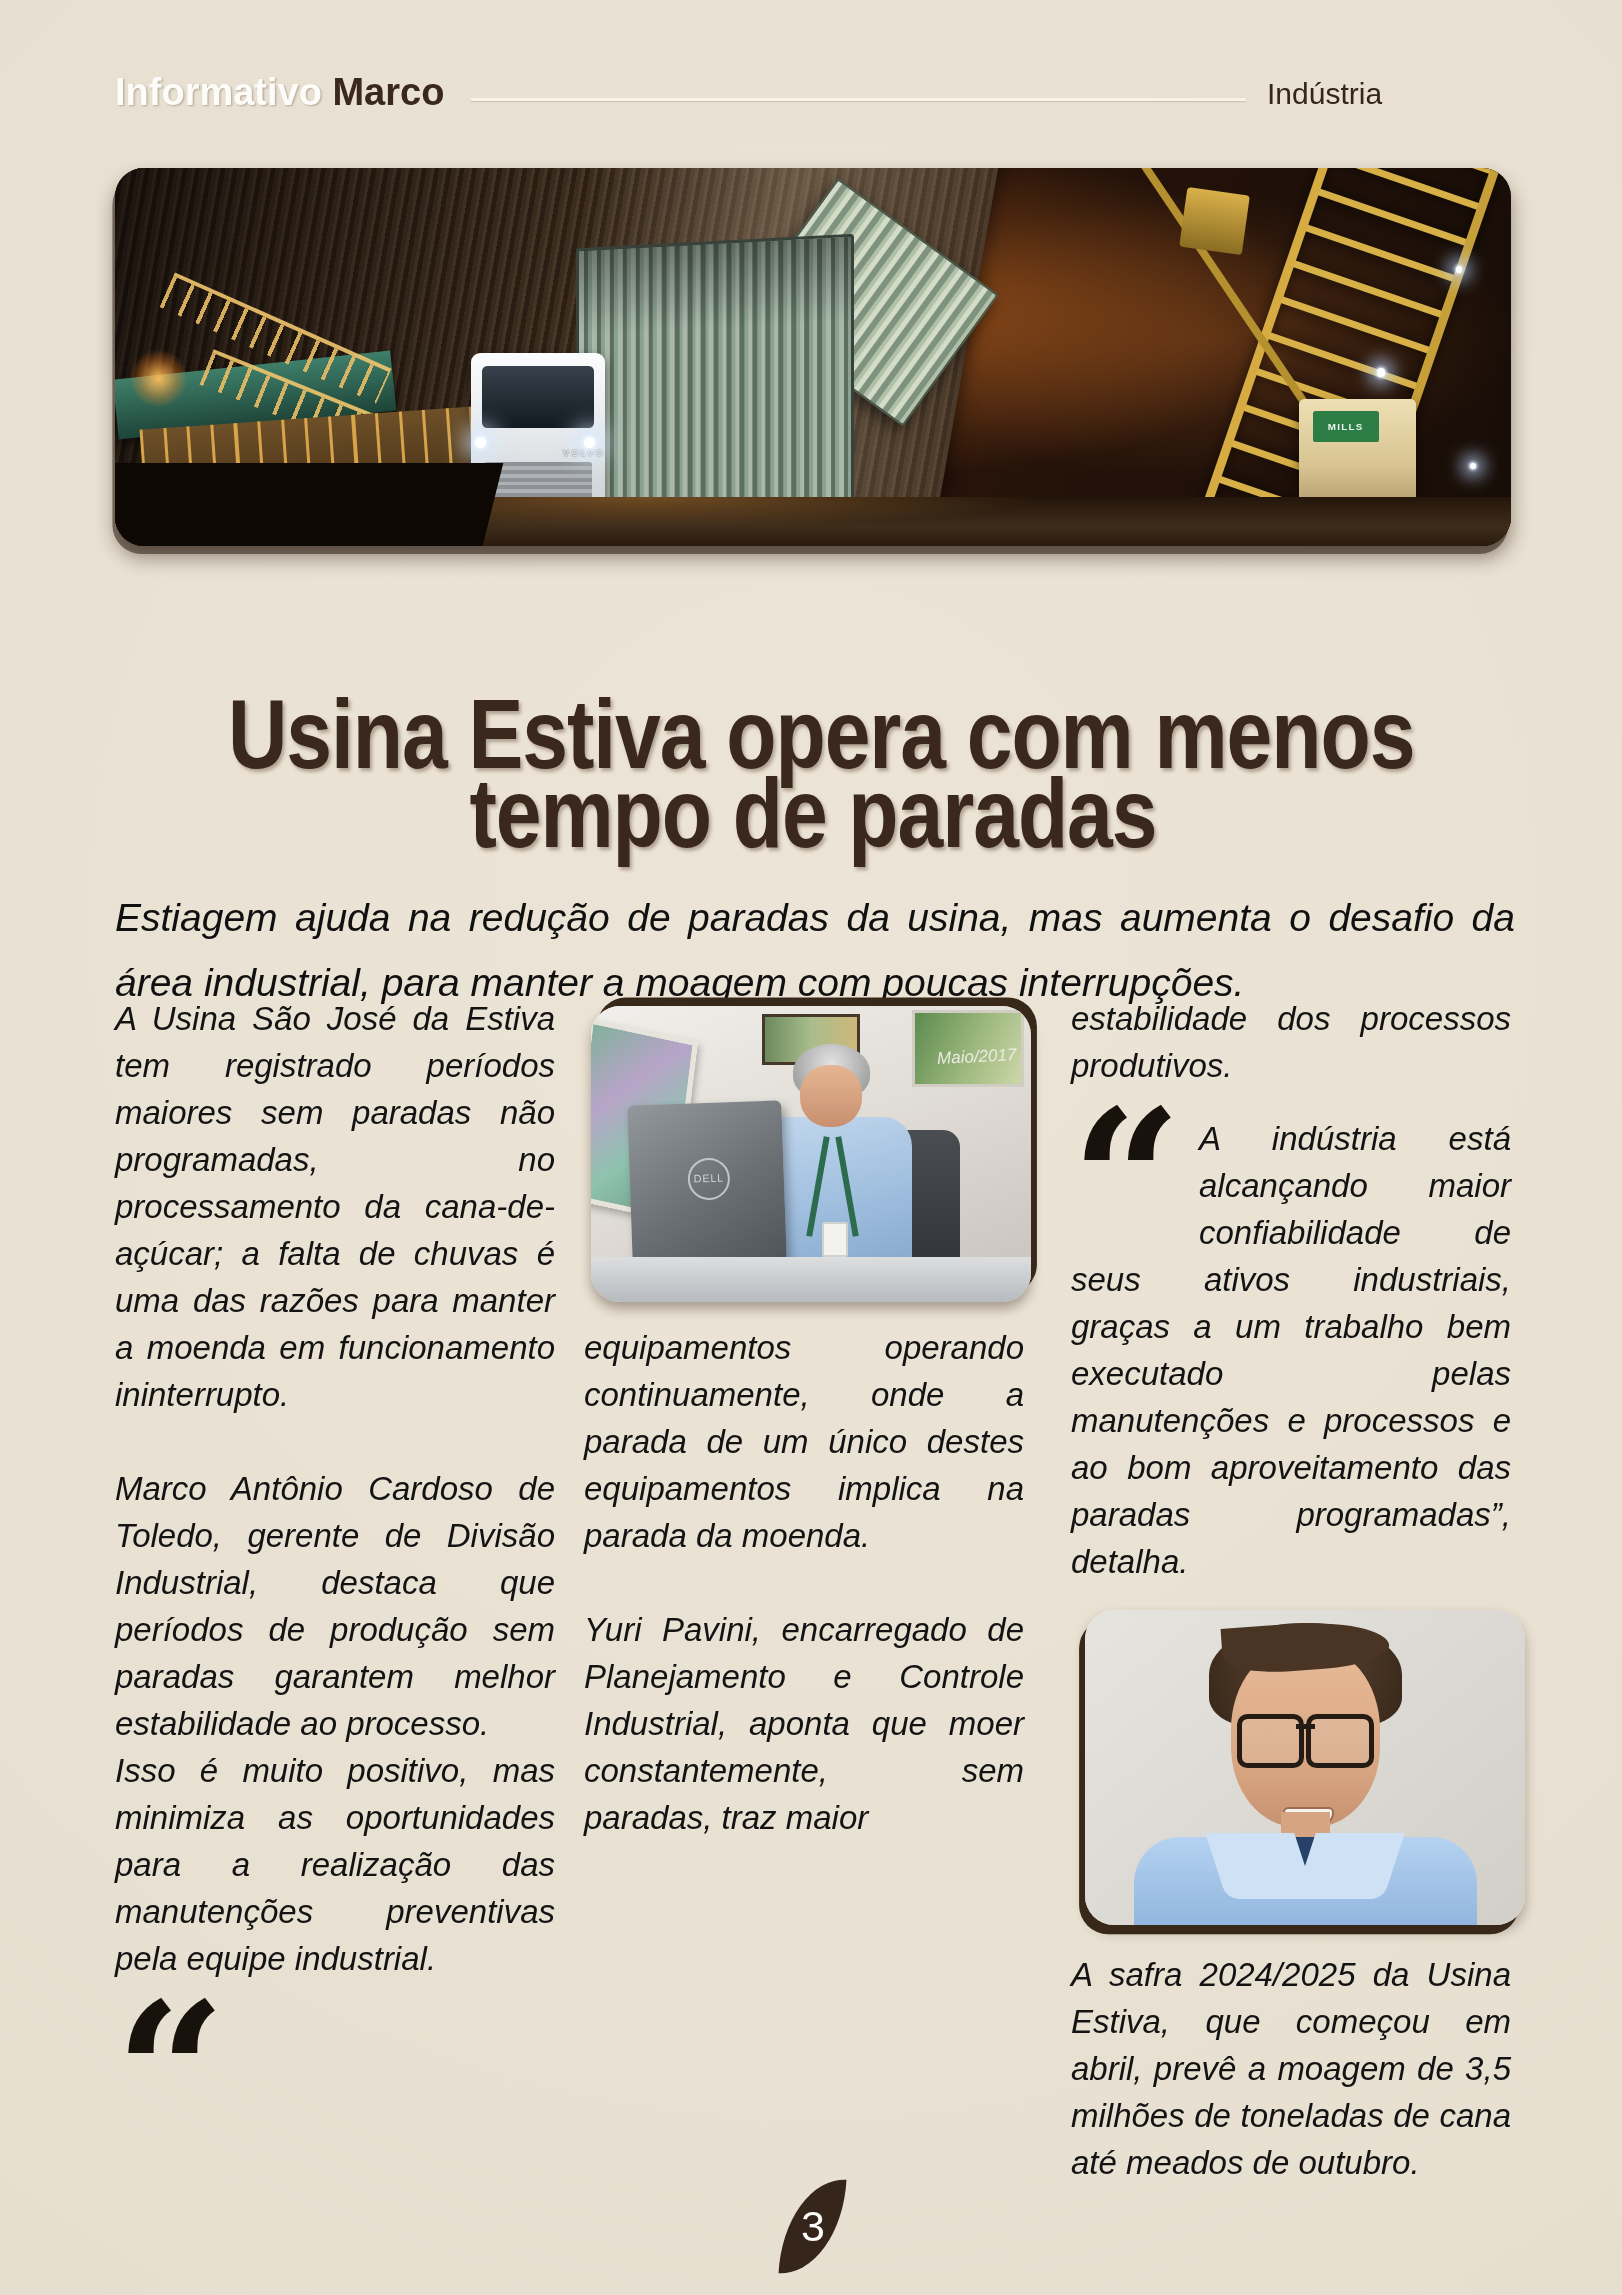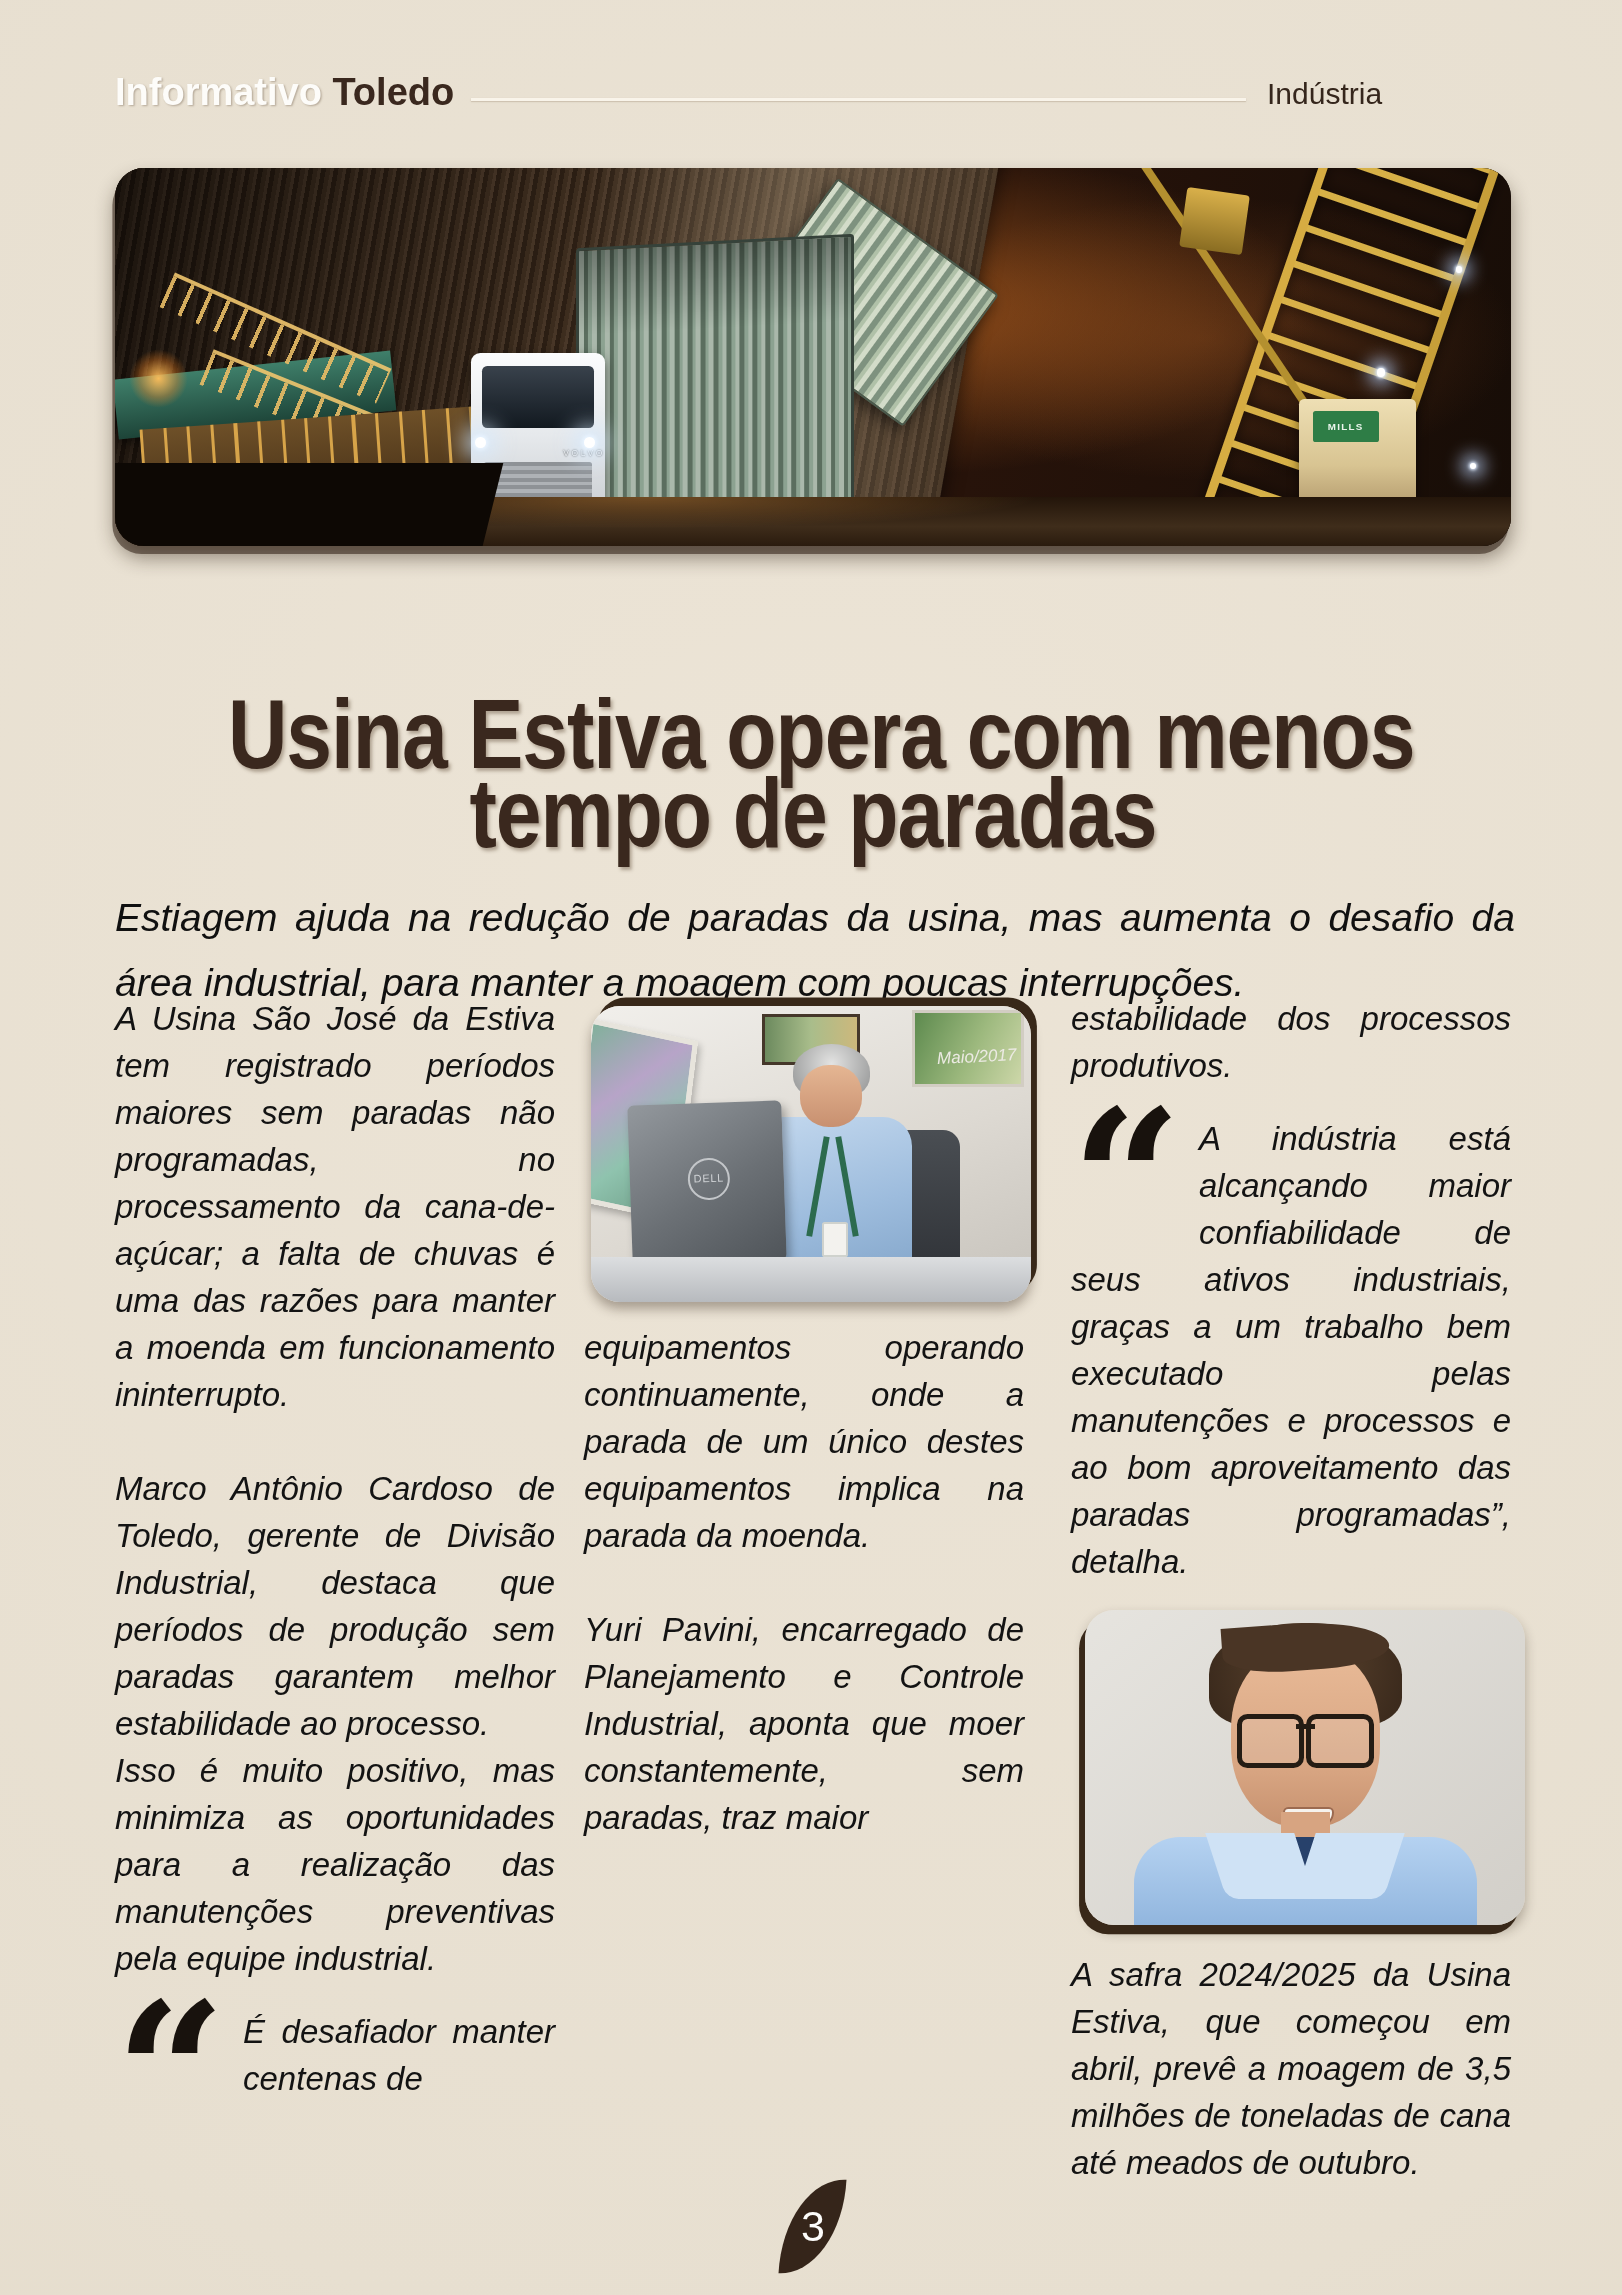--- a/index.html
+++ b/index.html
@@ -180,21 +180,21 @@
      display:flex;align-items:center;justify-content:center;}
   .leaf .num{color:#fdfdfb;font-size:43px;font-style:normal;transform:rotate(-3deg);}
 </style>
 </head>
 <body>
 
 <div id="page">
 
   <div class="hdr-brand">
     <span class="lt">Informativo</span>
-    <span class="dk">Toledo</span>
+    <span class="dk">Marco</span>
   </div>
   <div class="hdr-rule"></div>
   <div class="hdr-section">Indústria</div>
 
   <div class="hero photo">
     <div class="sky"></div>
     <div class="wall"></div>
     <div class="deck1"></div>
     <div class="stair"></div>
     <div class="stair s2"></div>
@@ -231,21 +231,20 @@
   <div class="lede">Estiagem ajuda na redução de paradas da usina, mas aumenta o desafio da área industrial, para manter a moagem com poucas interrupções.</div>
 
   <div class="col" id="col-left">
     <p>A Usina São José da Estiva tem registrado períodos maiores sem paradas não programadas, no processamento da cana-de-açúcar; a falta de chuvas é uma das razões para manter a moenda em funcionamento ininterrupto.</p>
     <div class="gap"></div>
     <p>Marco Antônio Cardoso de Toledo, gerente de Divisão Industrial, destaca que períodos de produção sem paradas garantem melhor estabilidade ao processo.</p>
     <p>Isso é muito positivo, mas minimiza as oportunidades para a realização das manutenções preventivas pela equipe industrial.</p>
     <div class="gap-sm"></div>
     <p>
       <span class="qmark">“</span>
-      <span>É desafiador manter centenas de</span>
     </p>
   </div>
 
   <div class="col" id="col-mid">
     <div class="photo" id="desk-photo">
       <div class="art"></div>
       <div class="frame-a"></div>
       <div class="frame-b">
         <div class="lbl">Maio/2017</div>
       </div>

